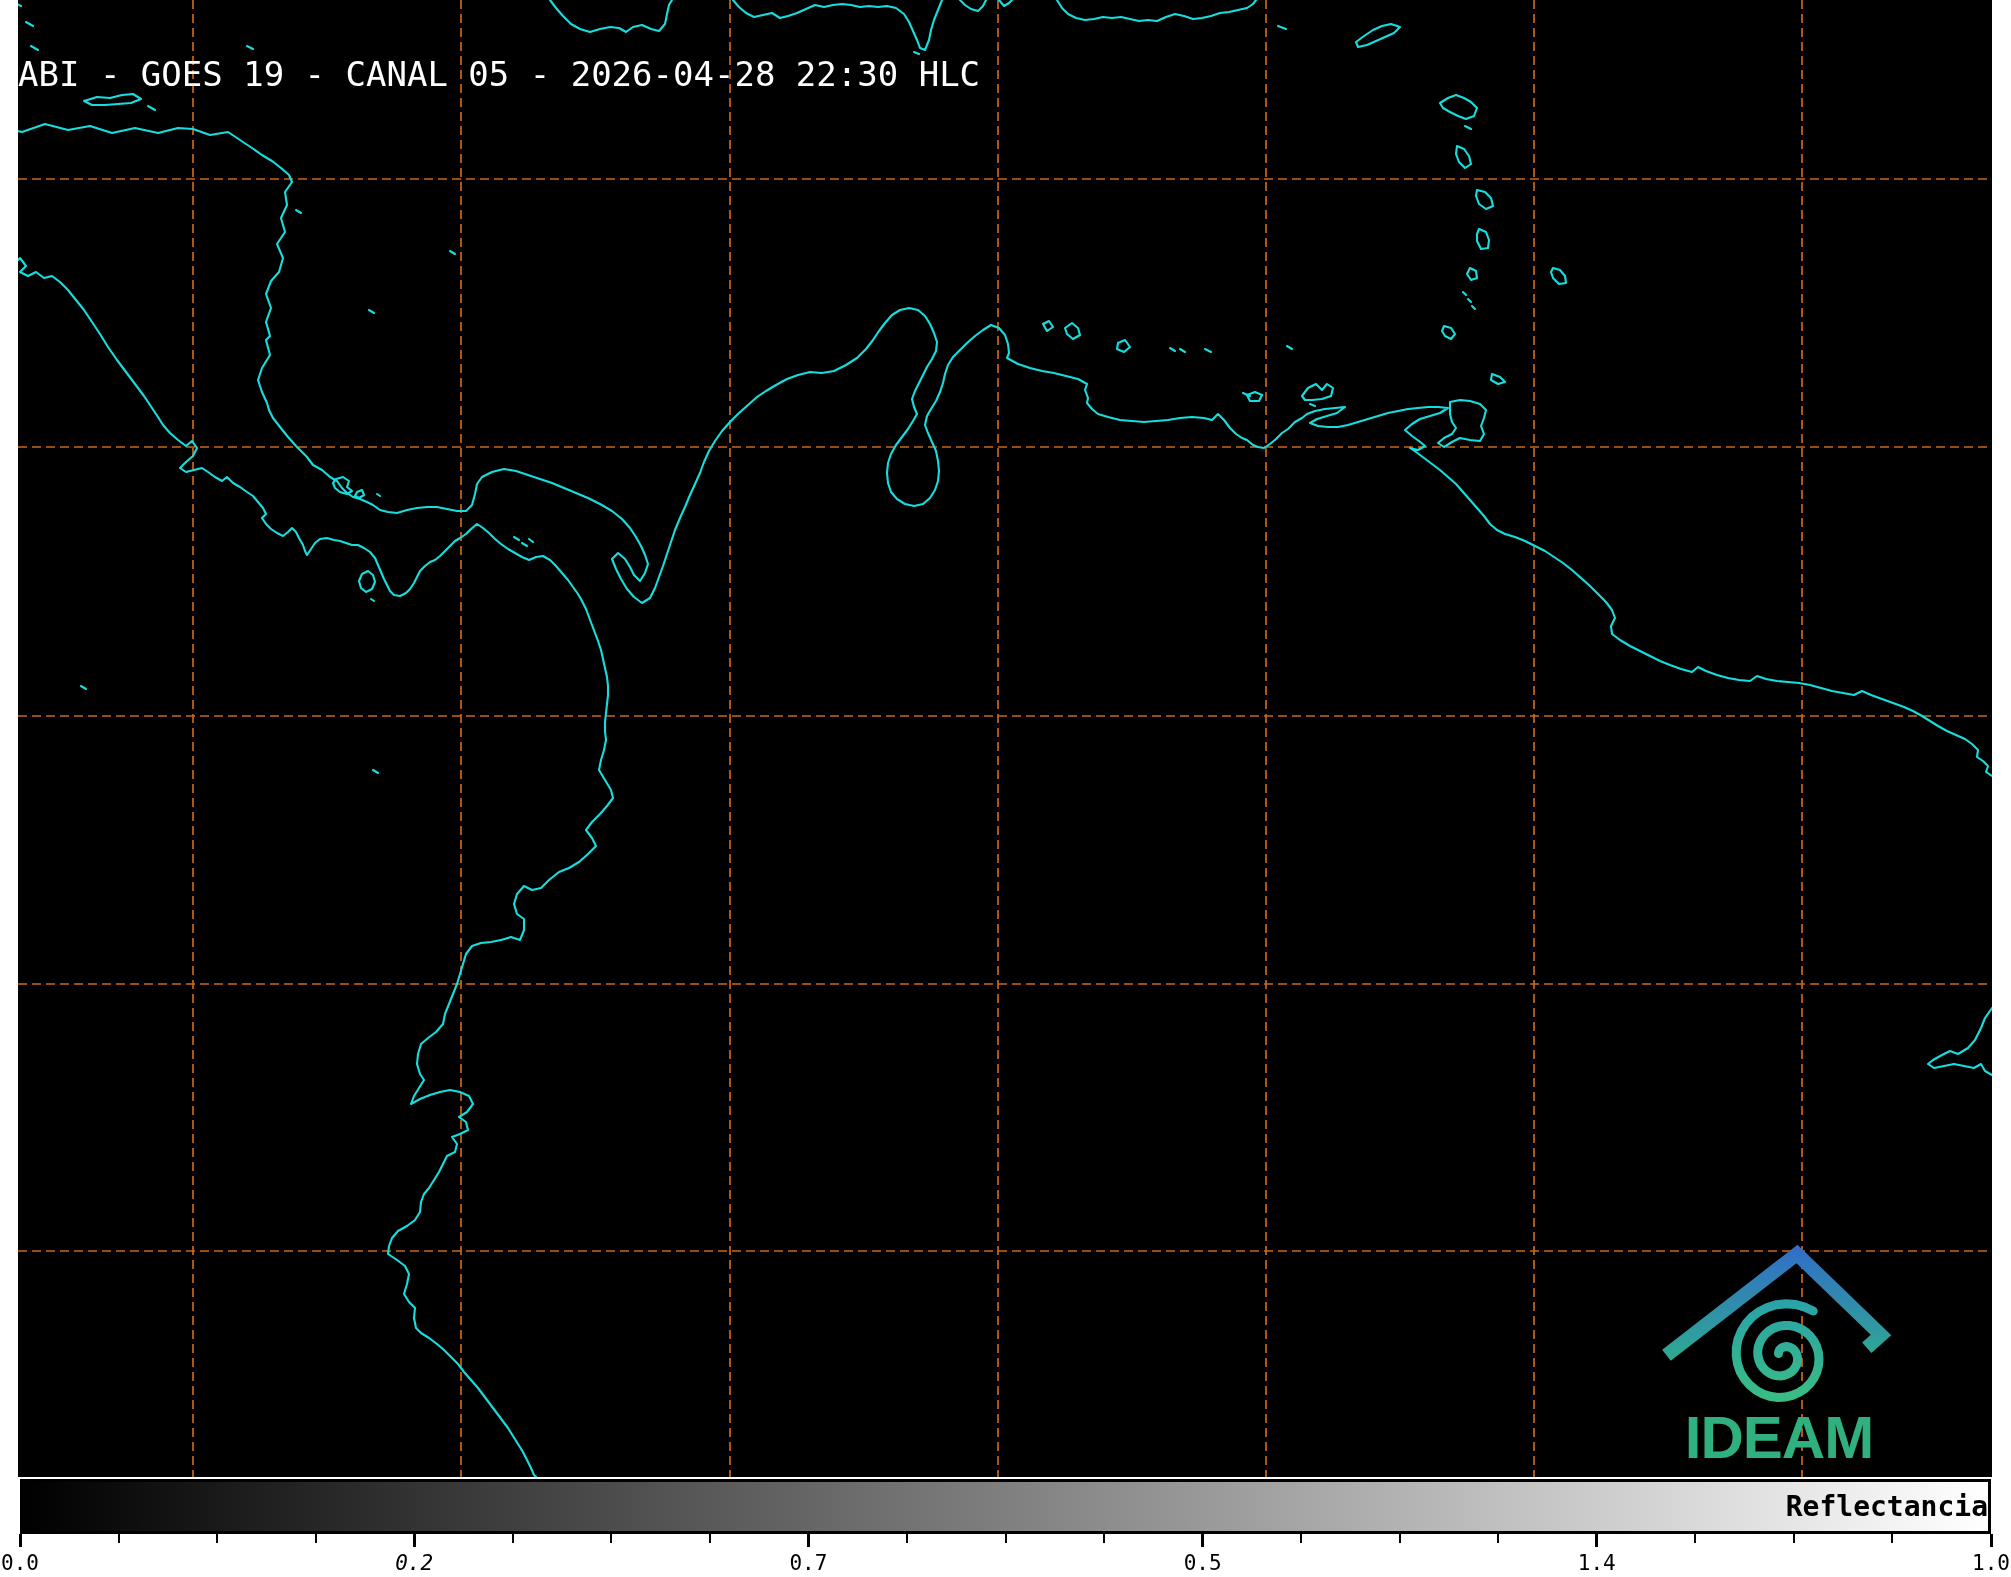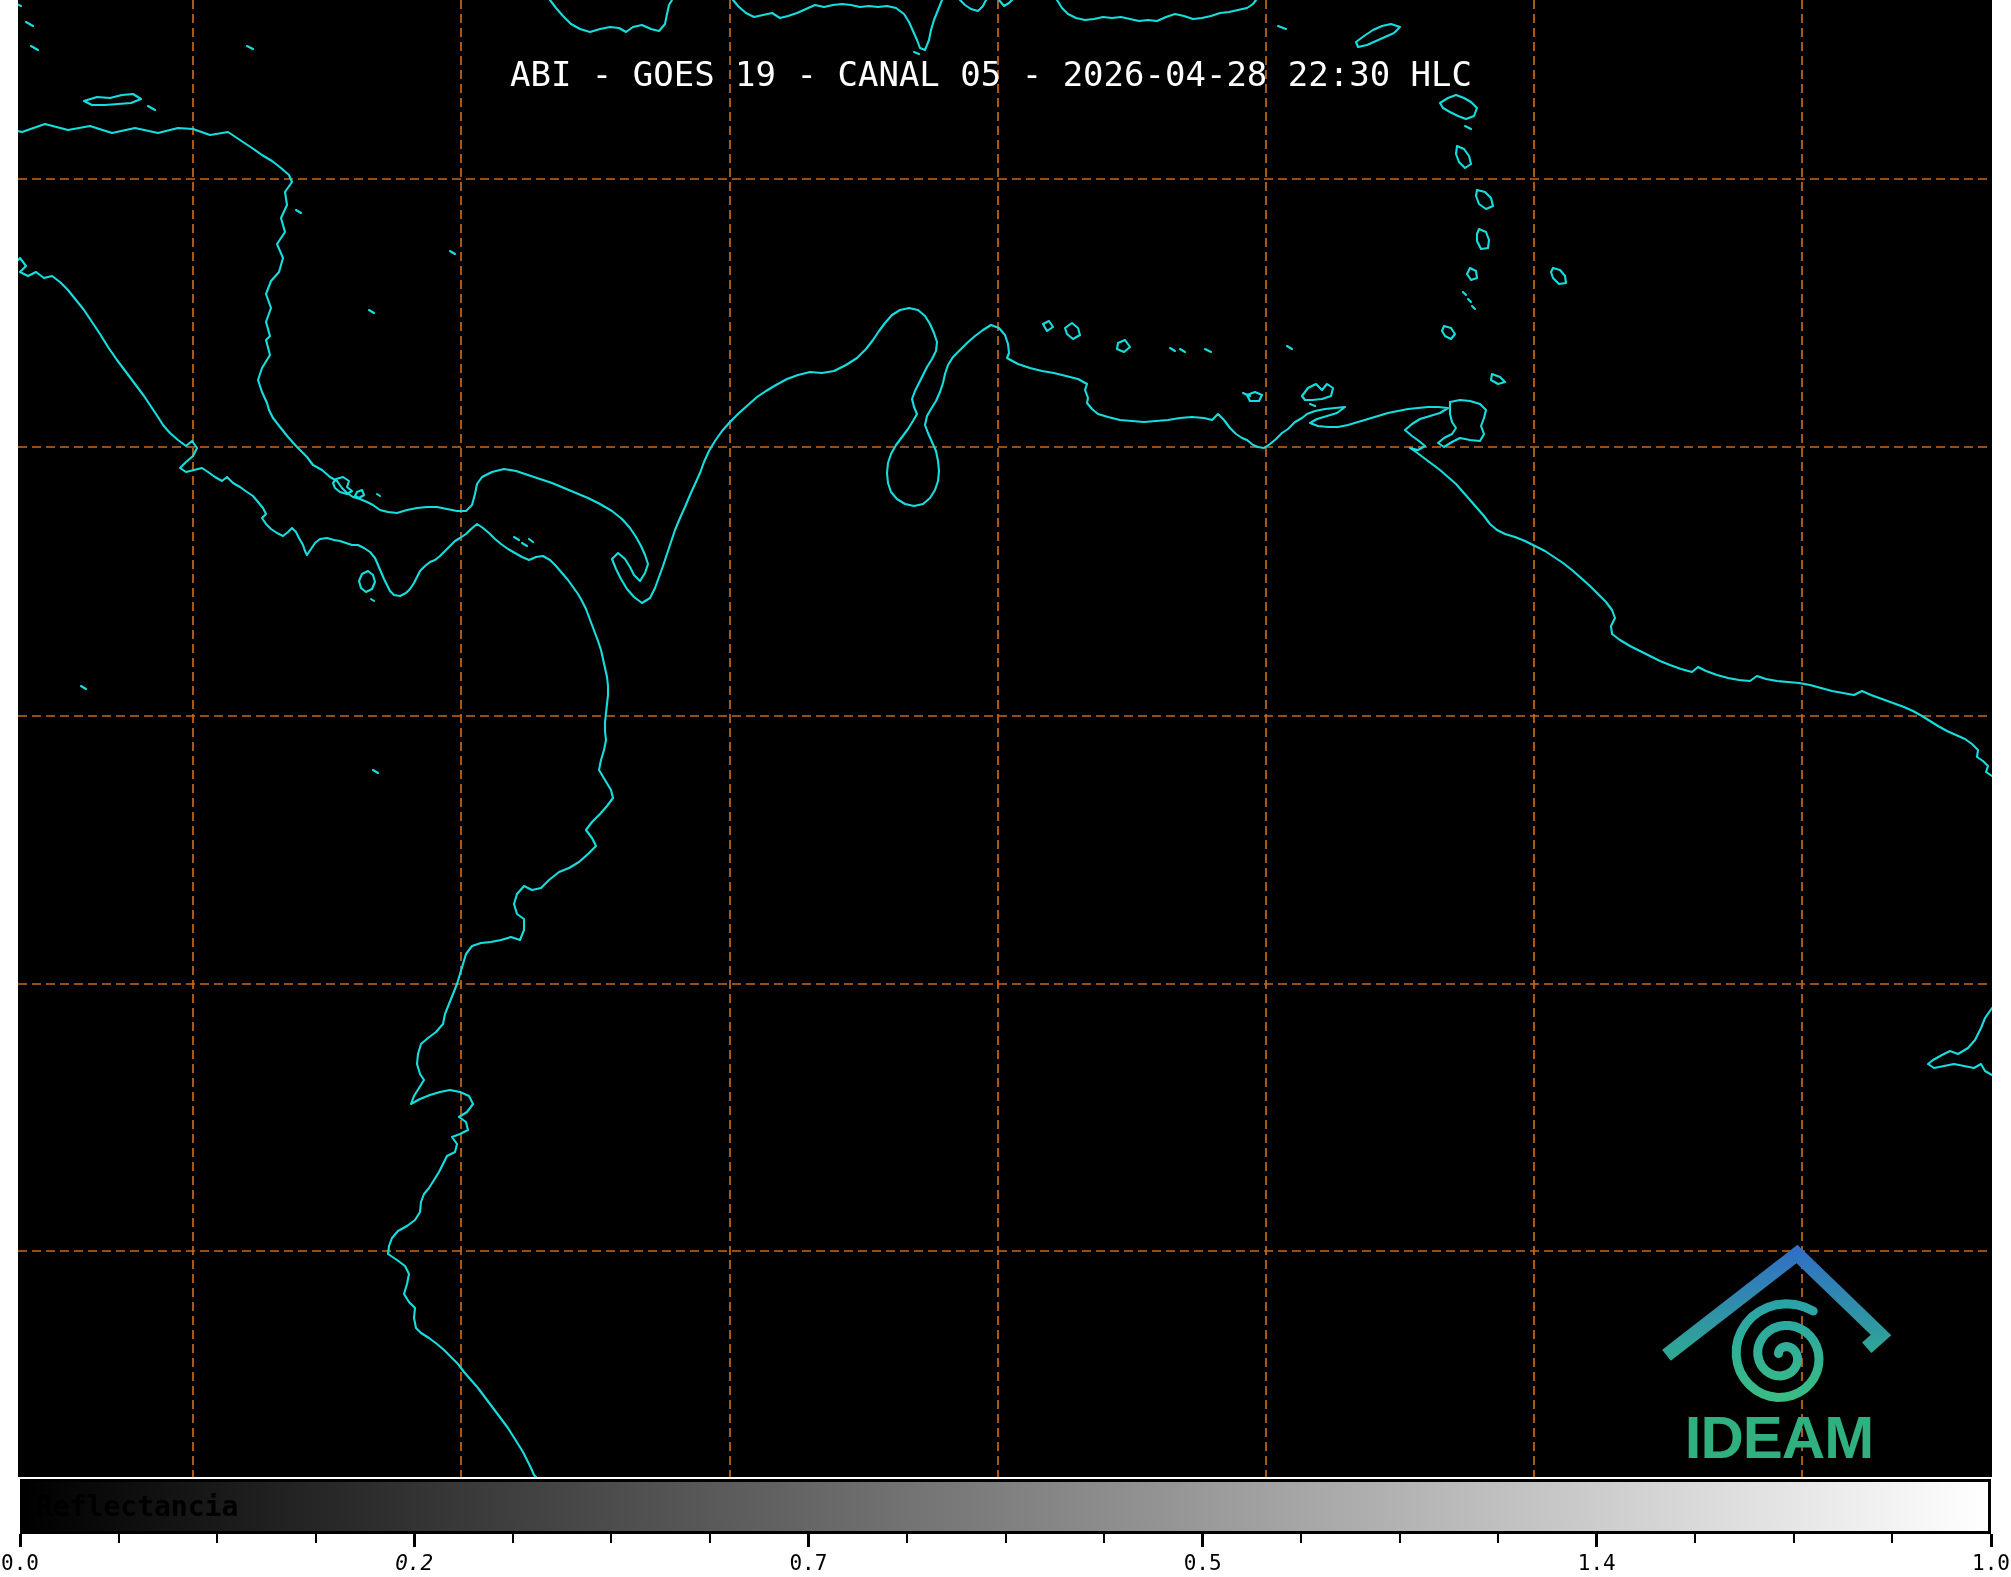--- a/index.html
+++ b/index.html
@@ -1,23 +1,23 @@
 <!DOCTYPE html>
 <html><head>
 <meta charset="utf-8">
 <style>
   html,body{margin:0;padding:0;background:#ffffff;}
   #screen{position:relative;width:2011px;height:1577px;background:#ffffff;overflow:hidden;
           font-family:"DejaVu Sans Mono",monospace;}
   #map-svg{position:absolute;left:0;top:0;}
-  #map-title{position:absolute;left:18px;top:54px;width:1946px;text-align:center;
+  #map-title{position:absolute;left:18px;top:54px;width:1946px;
              color:#ffffff;font-size:34px;letter-spacing:0px;white-space:pre;}
   #colorbar{position:absolute;left:20px;top:1479px;width:1965px;height:49px;
             border:3px solid #000;background:linear-gradient(90deg,#000000,#ffffff);}
-  #colorbar-label{position:absolute;left:13px;top:8px;width:100%;text-align:left;
+  #colorbar-label{position:absolute;left:0;top:8px;width:100%;text-align:right;
             color:#000;font-weight:bold;font-size:28px;}
   .cbar-tick{position:absolute;background:#000;}
   .cbar-tick-label{position:absolute;top:1551px;width:80px;margin-left:-40px;text-align:center;
             color:#000;font-size:21px;font-family:"DejaVu Sans Mono",monospace;}
 </style>
 </head>
 <body>
 
 <div id="screen">
 

